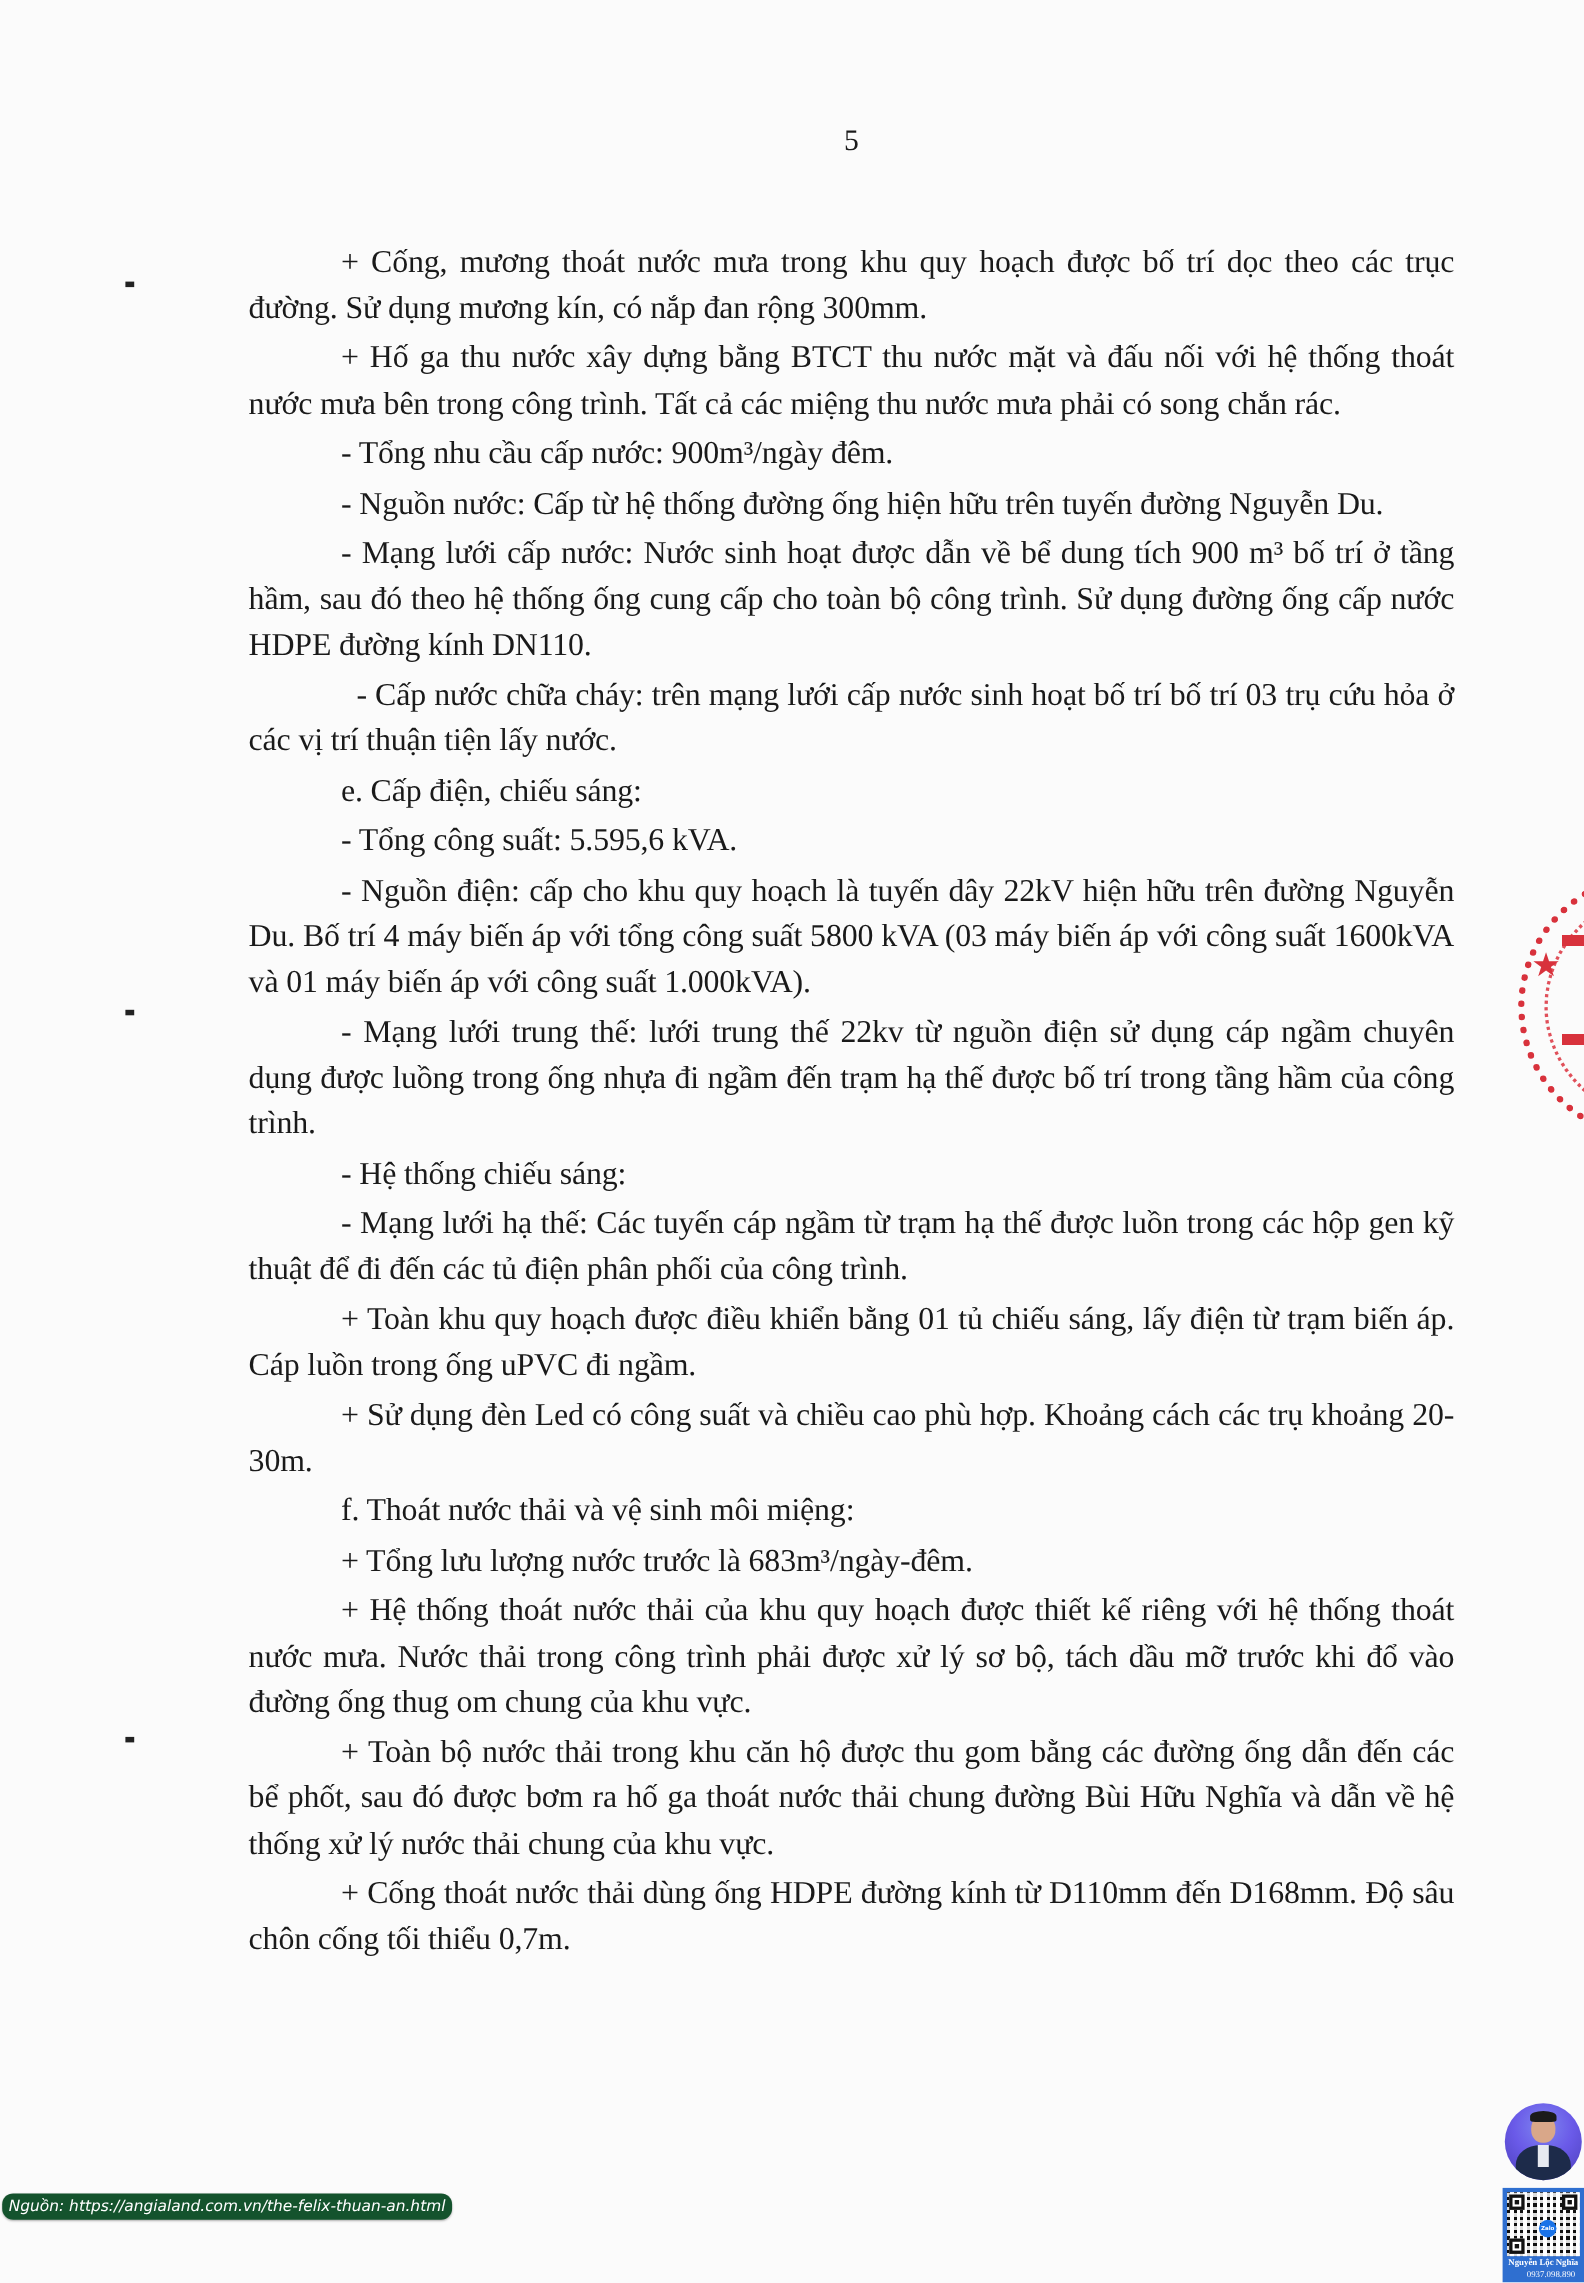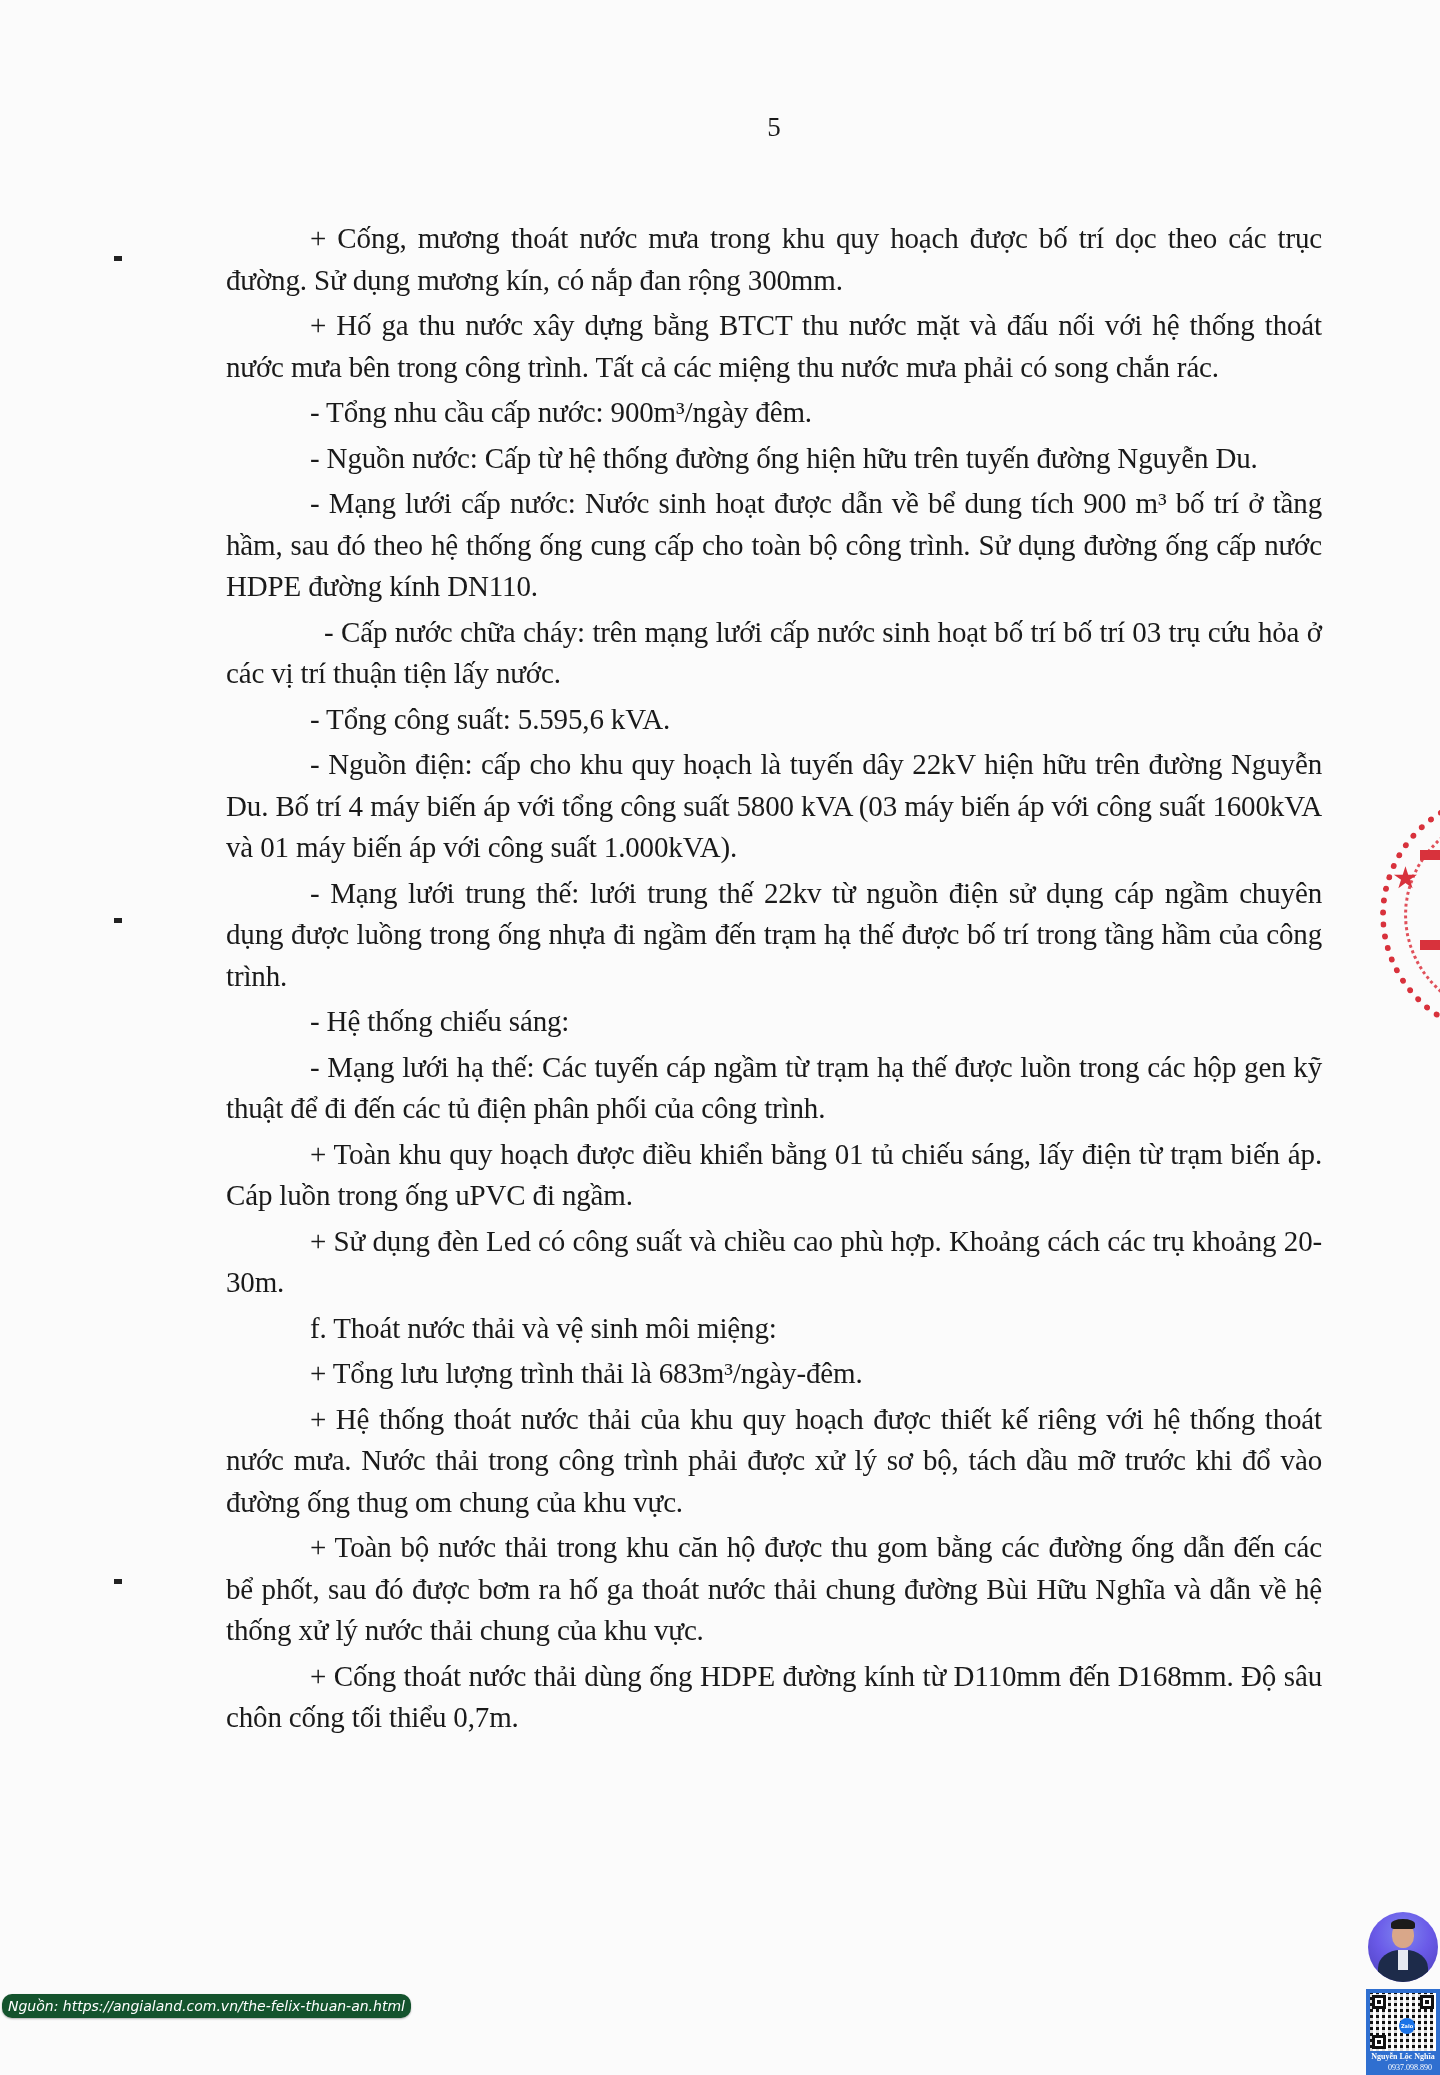--- a/index.html
+++ b/index.html
@@ -246,29 +246,30 @@
   <div class="margin-mark" style="top:918px"></div>
   <div class="margin-mark" style="top:1579px"></div>
 
   <div class="content">
     <p class="para indent">+ Cống, mương thoát nước mưa trong khu quy hoạch được bố trí dọc theo các trục đường. Sử dụng mương kín, có nắp đan rộng 300mm.</p>
     <p class="para indent">+ Hố ga thu nước xây dựng bằng BTCT thu nước mặt và đấu nối với hệ thống thoát nước mưa bên trong công trình. Tất cả các miệng thu nước mưa phải có song chắn rác.</p>
     <p class="para single-heading">- Tổng nhu cầu cấp nước: 900m³/ngày đêm.</p>
     <p class="para indent">- Nguồn nước: Cấp từ hệ thống đường ống hiện hữu trên tuyến đường Nguyễn Du.</p>
     <p class="para indent">- Mạng lưới cấp nước: Nước sinh hoạt được dẫn về bể dung tích 900 m³ bố trí ở tầng hầm, sau đó theo hệ thống ống cung cấp cho toàn bộ công trình. Sử dụng đường ống cấp nước HDPE đường kính DN110.</p>
     <p class="para indent-extra">- Cấp nước chữa cháy: trên mạng lưới cấp nước sinh hoạt bố trí bố trí 03 trụ cứu hỏa ở các vị trí thuận tiện lấy nước.</p>
+    <p class="para single-heading">e. Cấp điện, chiếu sáng:</p>
     <p class="para single-heading">- Tổng công suất: 5.595,6 kVA.</p>
     <p class="para indent">- Nguồn điện: cấp cho khu quy hoạch là tuyến dây 22kV hiện hữu trên đường Nguyễn Du. Bố trí 4 máy biến áp với tổng công suất 5800 kVA (03 máy biến áp với công suất 1600kVA và 01 máy biến áp với công suất 1.000kVA).</p>
     <p class="para indent">- Mạng lưới trung thế: lưới trung thế 22kv từ nguồn điện sử dụng cáp ngầm chuyên dụng được luồng trong ống nhựa đi ngầm đến trạm hạ thế được bố trí trong tầng hầm của công trình.</p>
     <p class="para single-heading">- Hệ thống chiếu sáng:</p>
     <p class="para indent">- Mạng lưới hạ thế: Các tuyến cáp ngầm từ trạm hạ thế được luồn trong các hộp gen kỹ thuật để đi đến các tủ điện phân phối của công trình.</p>
     <p class="para indent">+ Toàn khu quy hoạch được điều khiển bằng 01 tủ chiếu sáng, lấy điện từ trạm biến áp. Cáp luồn trong ống uPVC đi ngầm.</p>
     <p class="para indent">+ Sử dụng đèn Led có công suất và chiều cao phù hợp. Khoảng cách các trụ khoảng 20-30m.</p>
     <p class="para single-heading">f. Thoát nước thải và vệ sinh môi miệng:</p>
-    <p class="para single-heading">+ Tổng lưu lượng trình thải là 683m³/ngày-đêm.</p>
+    <p class="para single-heading">+ Tổng lưu lượng nước trước là 683m³/ngày-đêm.</p>
     <p class="para indent">+ Hệ thống thoát nước thải của khu quy hoạch được thiết kế riêng với hệ thống thoát nước mưa. Nước thải trong công trình phải được xử lý sơ bộ, tách dầu mỡ trước khi đổ vào đường ống thug om chung của khu vực.</p>
     <p class="para indent">+ Toàn bộ nước thải trong khu căn hộ được thu gom bằng các đường ống dẫn đến các bể phốt, sau đó được bơm ra hố ga thoát nước thải chung đường Bùi Hữu Nghĩa và dẫn về hệ thống xử lý nước thải chung của khu vực.</p>
     <p class="para indent">+ Cống thoát nước thải dùng ống HDPE đường kính từ D110mm đến D168mm. Độ sâu chôn cống tối thiểu 0,7m.</p>
   </div>
 
   <div class="stamp">
     <div class="stamp-ring"></div>
     <div class="stamp-inner"></div>
     <div class="stamp-star">★</div>
     <div class="stamp-bar" style="top:60px"></div>

